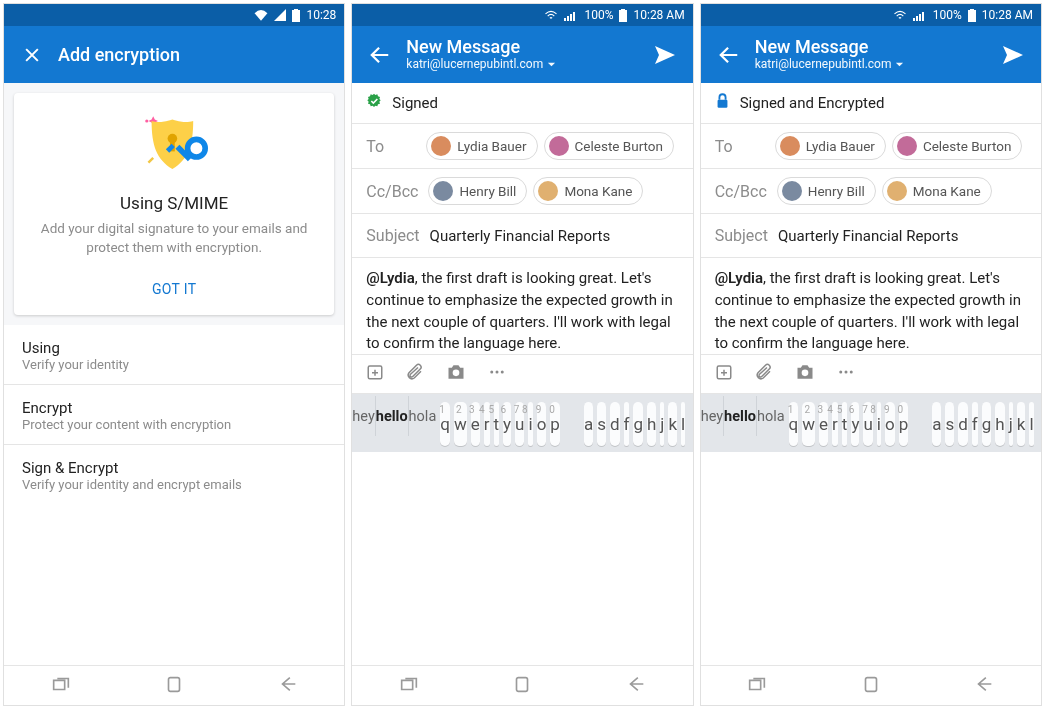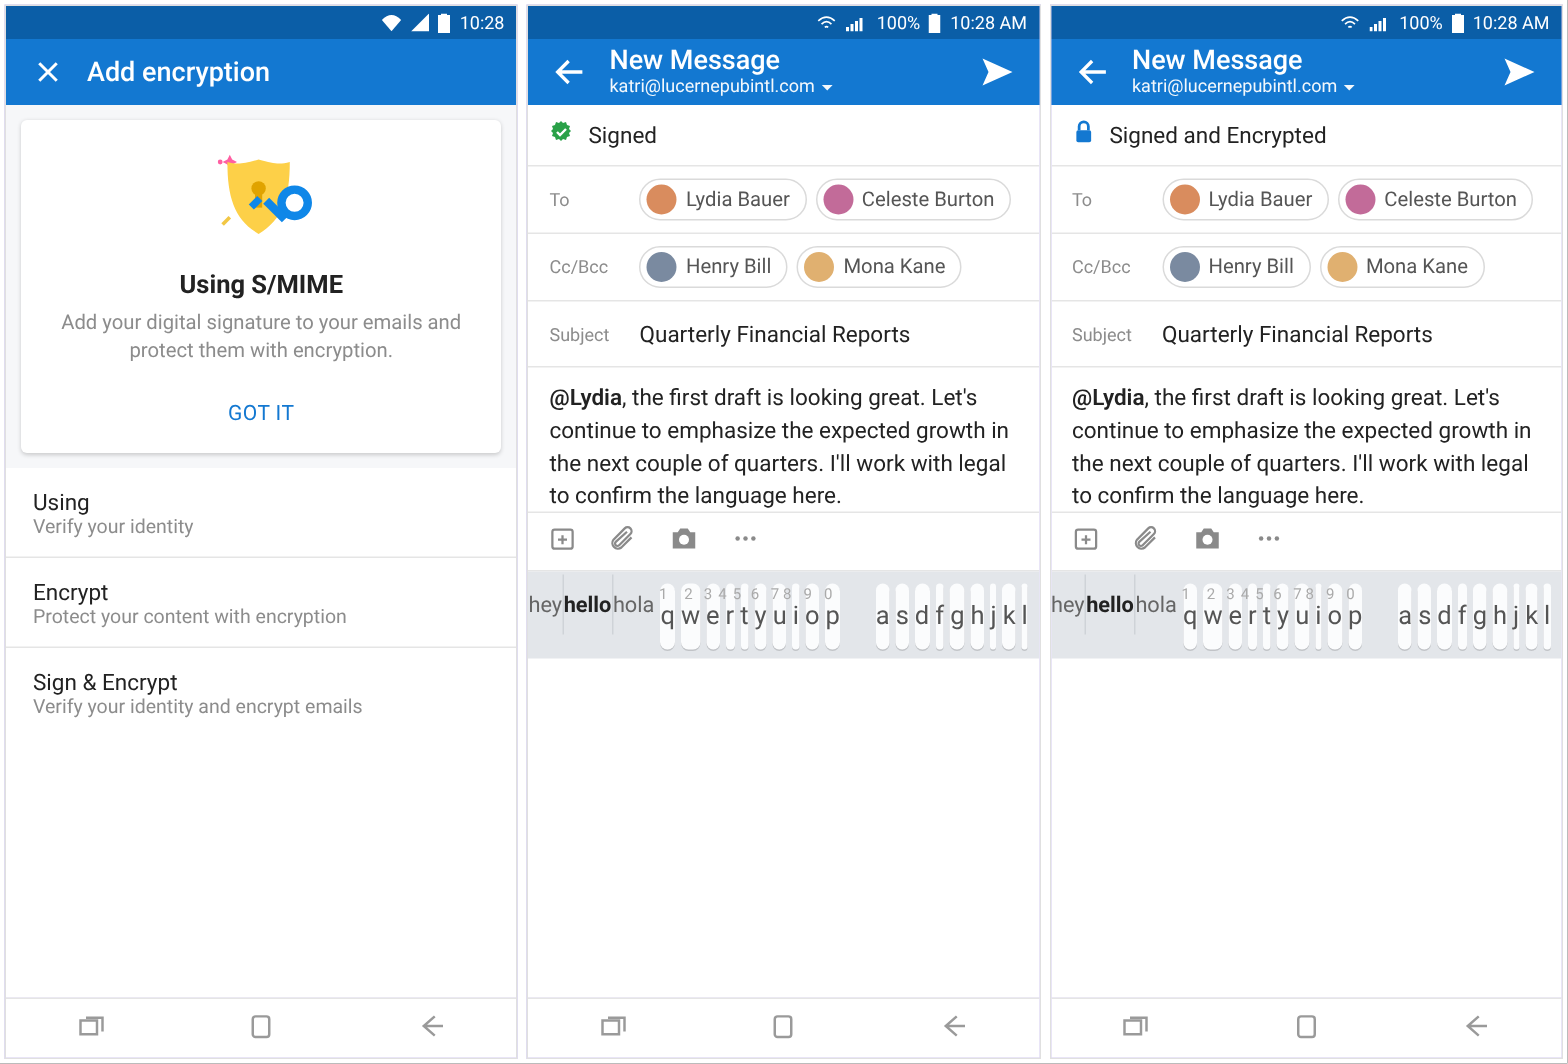--- a/index.html
+++ b/index.html
@@ -14,62 +14,62 @@
     --divider:#e5e5e5;
     --teal:#1ebea5;
   }
   *{box-sizing:border-box;font-family:Roboto,Arial,Helvetica,sans-serif}
   body{margin:0;background:#4a4a4a;display:flex;justify-content:center}
   .canvas{
     width:1045px;height:709px;background:#ffffff;
     display:flex;gap:6px;padding:3px;
   }
   .phone{
-    flex:1 1 0;background:#c4b5fd;display:flex;flex-direction:column;
+    flex:1 1 0;background:#0369a1;display:flex;flex-direction:column;
     border:1px solid #e0e0e0;min-width:0;
   }
   
   .statusbar{
     height:22px;background:var(--blue-dk);color:#fff;
     display:flex;align-items:center;justify-content:flex-end;
     padding:0 8px;font-size:12px;gap:6px;
   }
   .statusbar .ico{display:inline-flex}
   
   .appbar{
-    height:44px;background:var(--blue);color:#fff;
+    height:57px;background:var(--blue);color:#fff;
     display:flex;align-items:center;padding:0 14px;gap:12px;
   }
   .appbar .title-block{display:flex;flex-direction:column;line-height:1.15}
   .appbar .title{font-size:18px;font-weight:500}
   .appbar .sub{font-size:12px;opacity:.95;display:flex;align-items:center;gap:4px}
   .appbar .spacer{flex:1}
   .icon-btn{display:inline-flex;align-items:center;justify-content:center;width:28px;height:28px}
   
   .content{flex:1 1 auto;overflow:hidden;display:flex;flex-direction:column;background:#fff}
   .gray-pad{background:var(--panel);padding:10px}
   .card{
     background:#fff;border-radius:4px;box-shadow:0 1px 3px rgba(0,0,0,.18);
     padding:20px 24px 8px;text-align:center;color:var(--text)
   }
   .card-illus{display:flex;justify-content:center;margin-bottom:8px}
-  .card h3{margin:4px 0 6px;font-size:17px;font-weight:700}
+  .card h3{margin:4px 0 6px;font-size:17px;font-weight:400}
   .card p{margin:0 0 14px;font-size:13.5px;color:var(--muted);line-height:1.4}
   .card .cta{color:var(--blue);font-weight:400;letter-spacing:.3px;font-size:14px;padding:10px 0;display:block}
   .list{display:flex;flex-direction:column}
   .list-item{padding:14px 18px 12px;border-bottom:1px solid var(--divider)}
   .li-title{font-size:15px;color:var(--text)}
   .li-sub{font-size:13px;color:var(--muted)}
   
   .banner{
     display:flex;align-items:center;gap:10px;padding:10px 14px;border-bottom:1px solid var(--divider);
     font-size:15px;color:var(--text)
   }
   .row{display:flex;align-items:center;gap:10px;padding:8px 14px;border-bottom:1px solid var(--divider);min-height:44px}
-  .row .lbl{color:var(--muted);font-size:12px;min-width:50px}
+  .row .lbl{color:var(--muted);font-size:16px;min-width:50px}
   .chips{display:flex;flex-wrap:wrap;gap:6px}
   .chip{
     display:inline-flex;align-items:center;gap:6px;
     border:1px solid var(--chip-bd);border-radius:16px;
     padding:3px 10px 3px 4px;font-size:13.5px;color:#555;background:#fff
   }
   .avatar{width:20px;height:20px;border-radius:50%}
   .subject-val{font-size:15px;color:var(--text)}
   .body{padding:10px 14px;font-size:15px;color:var(--text);line-height:1.45;height:96px}
   .body b{font-weight:600}

